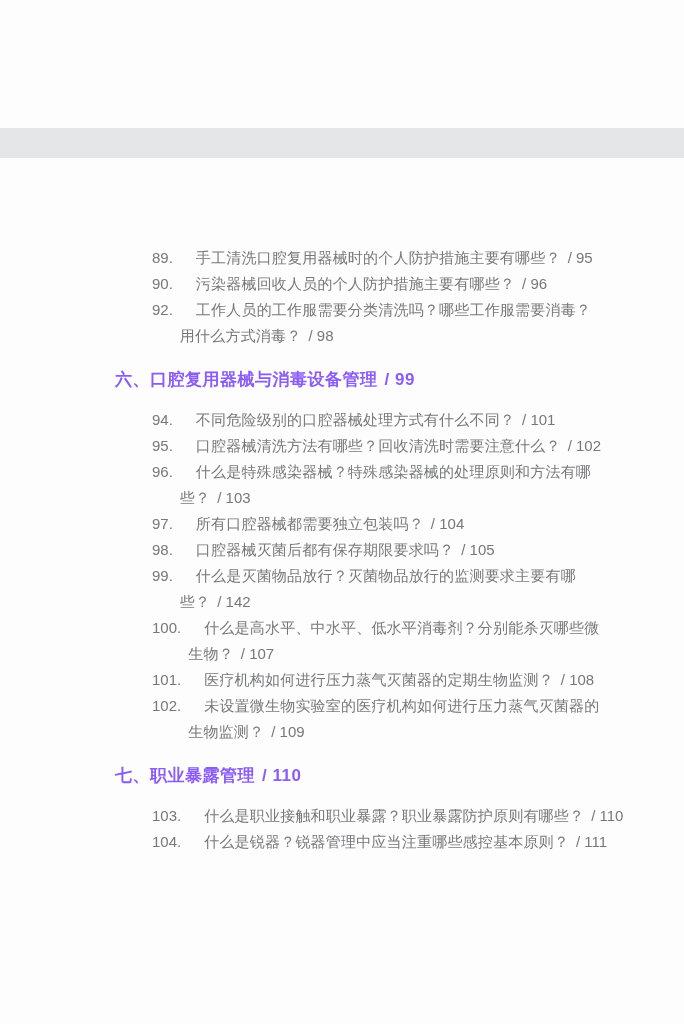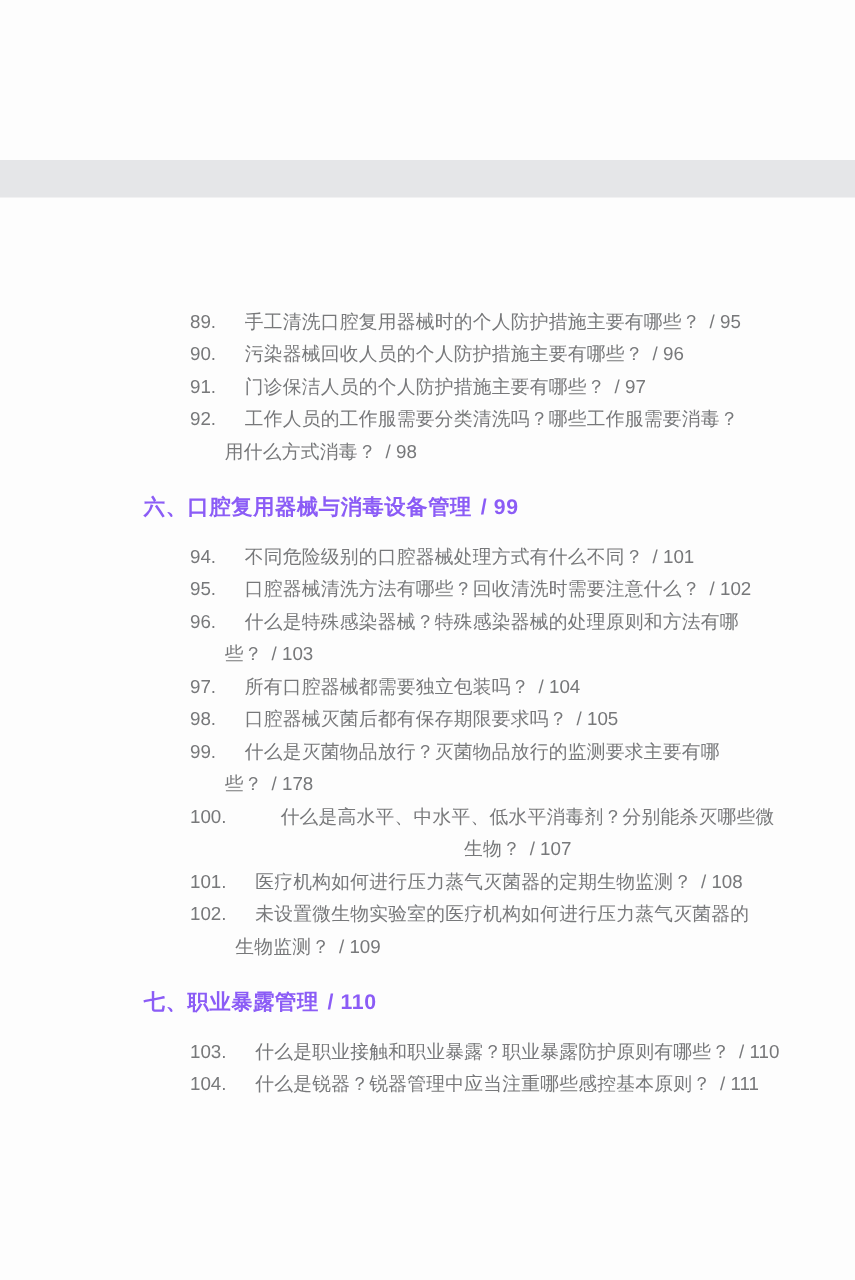--- a/index.html
+++ b/index.html
@@ -68,24 +68,20 @@
   <div class="toc-item">
     <span class="item-number">89.</span>
     <span class="item-text-wrap" style="flex:1 1 auto;"><span class="item-text">手工清洗口腔复用器械时的个人防护措施主要有哪些？</span><span class="item-page">/ 95</span></span>
   </div>
 
   <div class="toc-item">
     <span class="item-number">90.</span>
     <span class="item-text-wrap" style="flex:1 1 auto;"><span class="item-text">污染器械回收人员的个人防护措施主要有哪些？</span><span class="item-page">/ 96</span></span>
   </div>
 
-  <div class="toc-item">
-    <span class="item-number">91.</span>
-    <span class="item-text-wrap" style="flex:1 1 auto;"><span class="item-text">门诊保洁人员的个人防护措施主要有哪些？</span><span class="item-page">/ 97</span></span>
-  </div>
 
   <div class="toc-item">
     <span class="item-number">92.</span>
     <span class="item-text-wrap" style="flex:1 1 auto;"><span class="item-text">工作人员的工作服需要分类清洗吗？哪些工作服需要消毒？
 用什么方式消毒？</span><span class="item-page">/ 98</span></span>
   </div>
 </div>
   </section>
 
   <section class="toc-section">
@@ -116,26 +112,26 @@
   </div>
 
   <div class="toc-item">
     <span class="item-number">98.</span>
     <span class="item-text-wrap" style="flex:1 1 auto;"><span class="item-text">口腔器械灭菌后都有保存期限要求吗？</span><span class="item-page">/ 105</span></span>
   </div>
 
   <div class="toc-item">
     <span class="item-number">99.</span>
     <span class="item-text-wrap" style="flex:1 1 auto;"><span class="item-text">什么是灭菌物品放行？灭菌物品放行的监测要求主要有哪
-些？</span><span class="item-page">/ 178</span></span>
+些？</span><span class="item-page">/ 142</span></span>
   </div>
 
   <div class="toc-item">
     <span class="item-number">100.</span>
-    <span class="item-text-wrap" style="flex:1 1 auto;text-align:center;"><span class="item-text">什么是高水平、中水平、低水平消毒剂？分别能杀灭哪些微
+    <span class="item-text-wrap" style="flex:1 1 auto;"><span class="item-text">什么是高水平、中水平、低水平消毒剂？分别能杀灭哪些微
 生物？</span><span class="item-page">/ 107</span></span>
   </div>
 
   <div class="toc-item">
     <span class="item-number">101.</span>
     <span class="item-text-wrap" style="flex:1 1 auto;"><span class="item-text">医疗机构如何进行压力蒸气灭菌器的定期生物监测？</span><span class="item-page">/ 108</span></span>
   </div>
 
   <div class="toc-item">
     <span class="item-number">102.</span>

